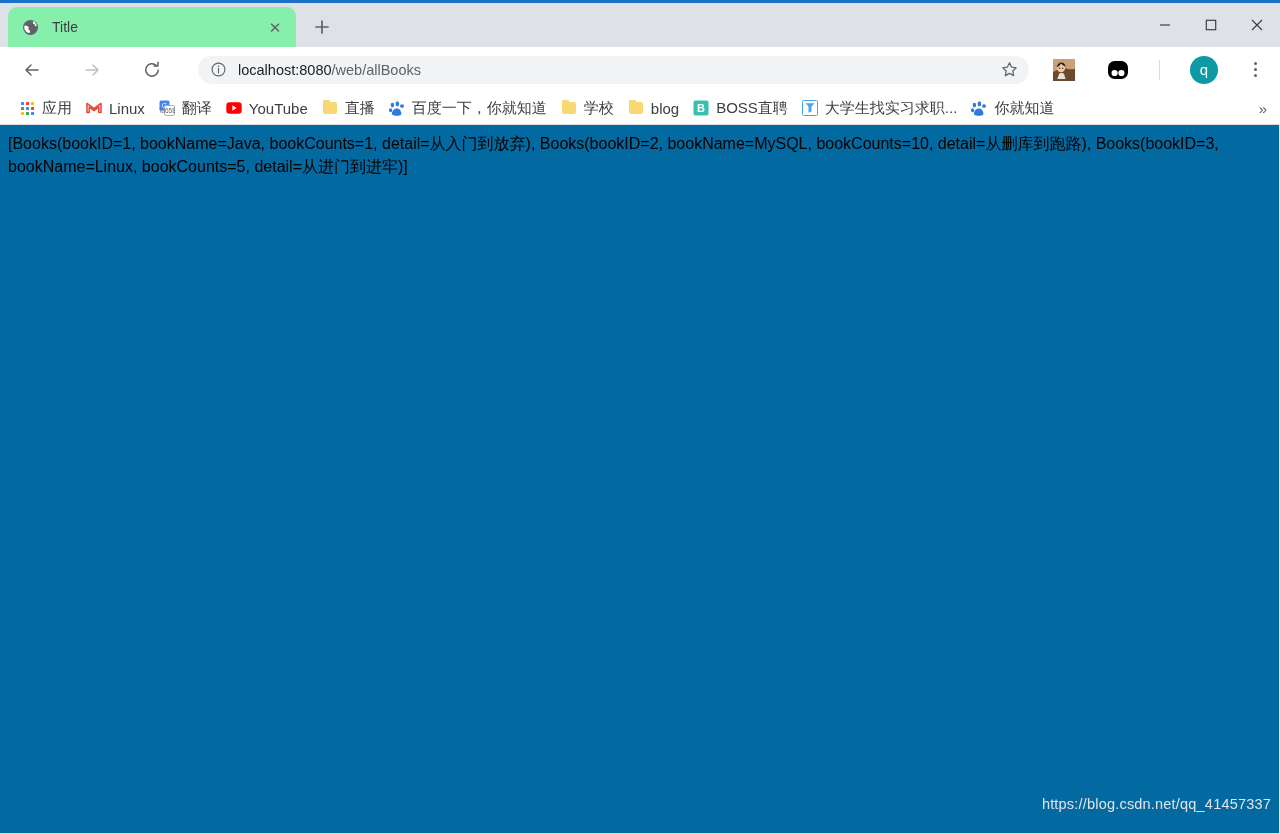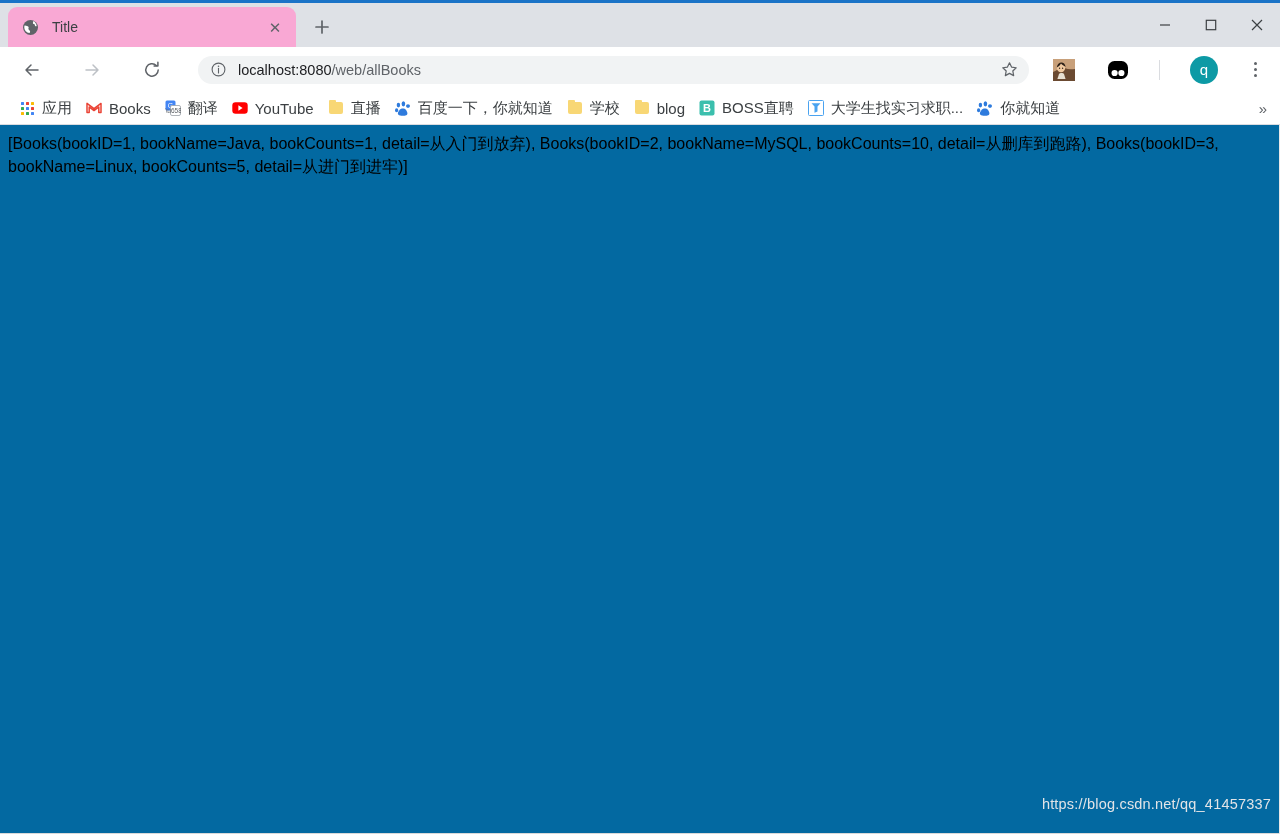--- a/index.html
+++ b/index.html
@@ -26,21 +26,21 @@
     background: #dee1e6;
     border-top: 3px solid #1a73c7;
     display: flex;
     align-items: flex-end;
     position: relative;
     flex: 0 0 auto;
   }
   .tab {
     width: 288px;
     height: 40px;
-    background: #f9a8d4;
+    background: #86efac;
     border-radius: 9px 9px 0 0;
     margin-left: 8px;
     display: flex;
     align-items: center;
     padding: 0 10px 0 14px;
     position: relative;
   }
   .tab-favicon {
     width: 17px; height: 17px;
     flex: 0 0 auto;
@@ -422,21 +422,21 @@
       </span>
       <span class="bm-label">应用</span>
     </div>
 
     <div class="bm-item">
       <span class="bm-icon">
         <svg width="16" height="12" viewBox="0 0 16 12">
           <path d="M1 1.4v9.2h2.2V5l4.8 3.6L12.8 5v5.6H15V1.4L8 6.7z" fill="none" stroke="#ea4335" stroke-width="1.5" stroke-linejoin="round"></path>
         </svg>
       </span>
-      <span class="bm-label">Books</span>
+      <span class="bm-label">Linux</span>
     </div>
 
     <div class="bm-item">
       <span class="bm-icon">
         <svg width="16" height="16" viewBox="0 0 16 16">
           <rect x="0.5" y="0.5" width="10" height="10" rx="1.5" fill="#4285f4"></rect>
           <text x="5.5" y="8" font-family="Liberation Sans, sans-serif" font-size="7" fill="#ffffff" text-anchor="middle">G</text>
           <rect x="5.5" y="5.5" width="10" height="10" rx="1.5" fill="#ffffff" stroke="#9aa0a6" stroke-width="0.8"></rect>
           <text x="10.5" y="13" font-family="Liberation Sans, sans-serif" font-size="6.5" fill="#5f6368" text-anchor="middle">\u6587</text>
         </svg>

